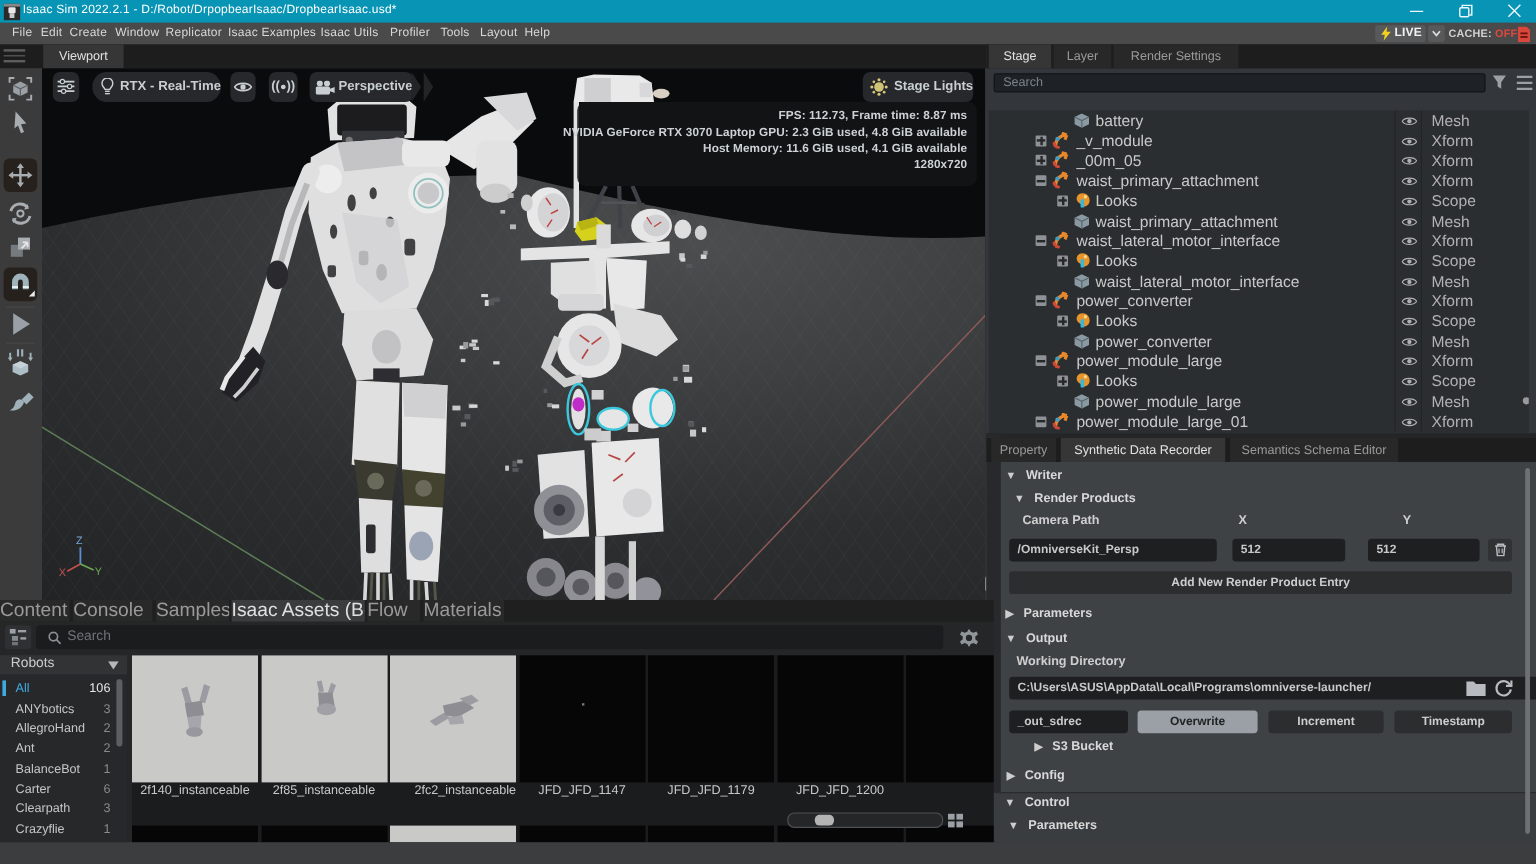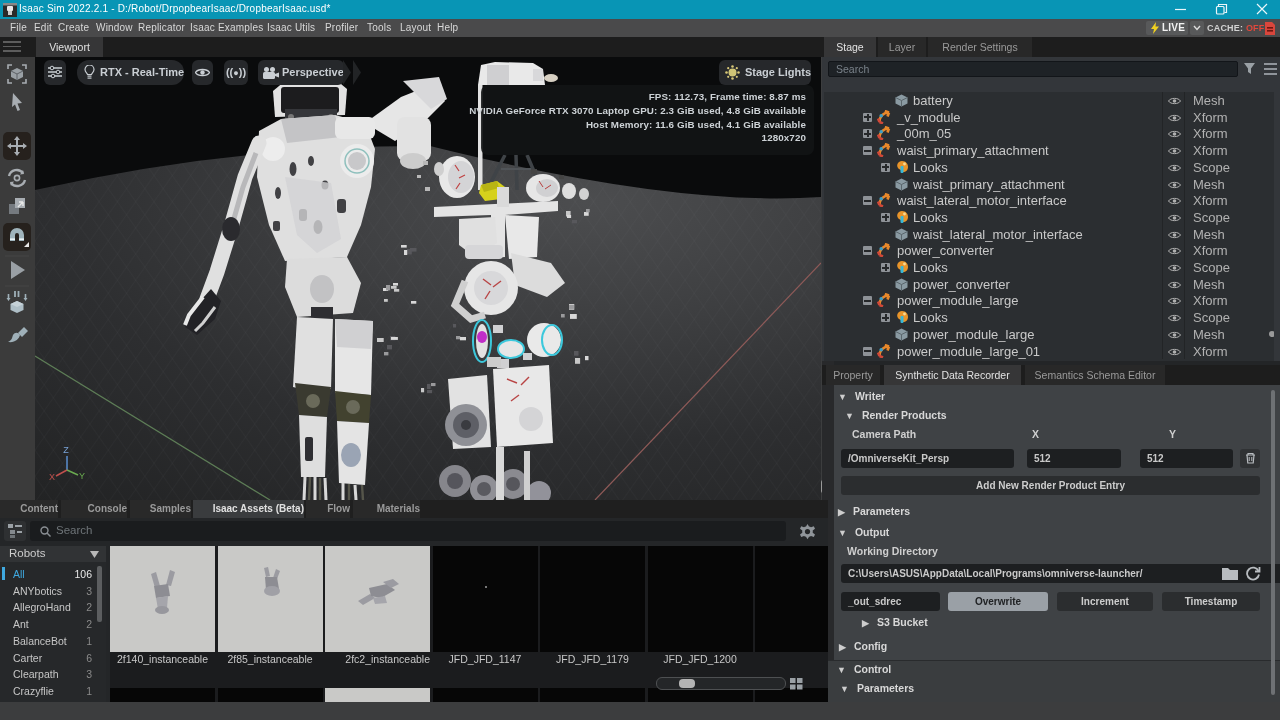--- a/index.html
+++ b/index.html
@@ -36,21 +36,21 @@
 
 #ppanel{left:822px;top:361px;width:458px;height:341px;background:#3f4245;}
 #ptabs{position:absolute;left:0;top:4px;width:458px;height:20px;background:#1d1d1d;}
 .sect{position:absolute;font-size:10.5px;color:#d8d8d8;font-weight:700;white-space:nowrap;}
 .tri{display:inline-block;margin-right:8px;font-size:9px;color:#cdcdcd;}
 .pinput{position:absolute;background:#1d1f21;border-radius:3px;color:#c9c9c9;font-size:10px;line-height:19px;padding-left:7px;height:19px;white-space:nowrap;overflow:hidden;font-weight:700;}
 .pbtn{position:absolute;background:#2b2d2f;border-radius:3px;color:#cdcdcd;font-size:10px;text-align:center;height:19px;line-height:19px;font-weight:700;white-space:nowrap;}
 
 #cpanel{left:0;top:500px;width:828px;height:202px;background:#242628;}
 #ctabs{position:absolute;left:0;top:0;width:828px;height:18px;background:#1f1f1f;}
-.ctab{position:absolute;top:0;height:18px;background:#292929;color:#9a9a9a;font-size:10px;text-align:right;line-height:18px;white-space:nowrap;overflow:hidden;font-weight:bold;}
+.ctab{position:absolute;top:0;height:18px;background:#292929;color:#9a9a9a;font-size:16px;text-align:left;line-height:18px;white-space:nowrap;overflow:hidden;}
 .ctab.active{background:#3a3c3e;color:#e0e0e0;}
 #sidebar{position:absolute;left:0;top:46px;width:106px;height:156px;background:#26282a;}
 .srow{position:absolute;left:0;width:106px;height:16.8px;font-size:10.5px;color:#c6c6c6;white-space:nowrap;}
 .srow .cnt{position:absolute;right:14px;top:2px;color:#8a8a8a;}
 #tilearea{position:absolute;left:110px;top:46px;width:718px;height:156px;background:#1b1c1e;overflow:hidden;}
 .tile{position:absolute;top:0;width:105px;height:106px;background:#c9c9c7;}
 .tile.dark{background:#060606;}
 .tlabel{position:absolute;top:107px;width:105px;text-align:center;font-size:10.5px;color:#c8c8c8;white-space:nowrap;}
 .tile2{position:absolute;top:142px;width:105px;height:14px;background:#060606;}
 

